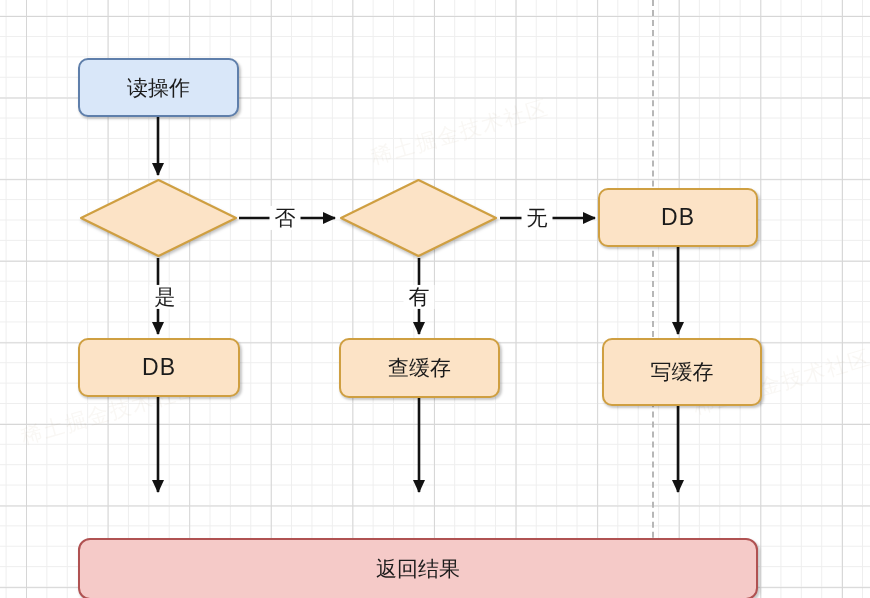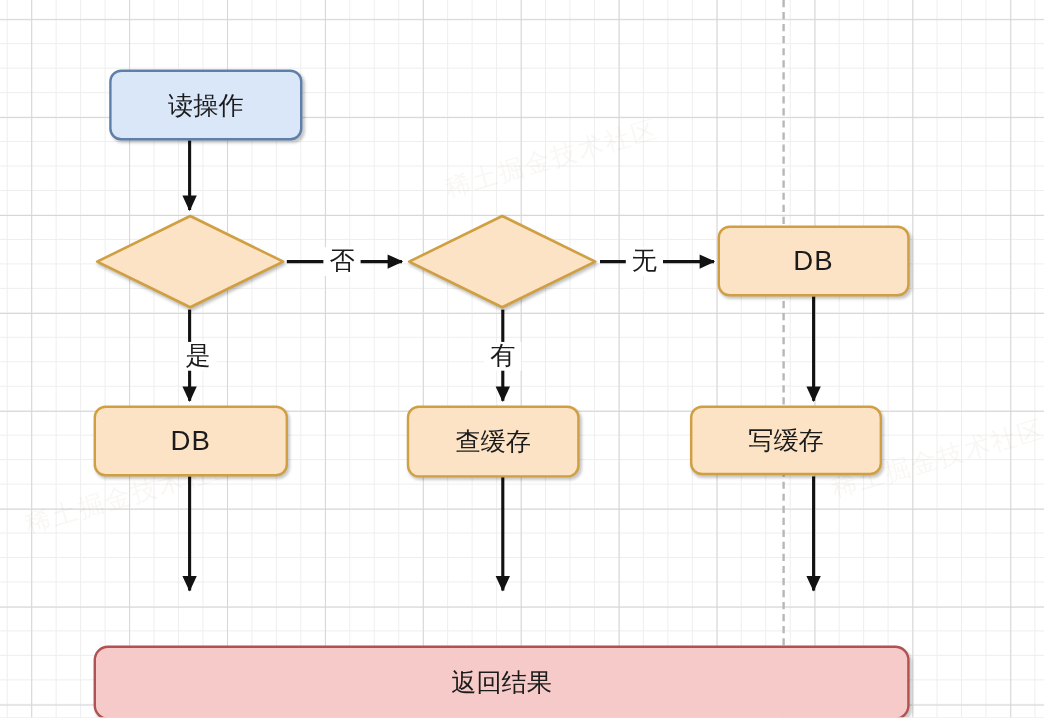--- a/index.html
+++ b/index.html
@@ -73,21 +73,21 @@
     <line x1="239" y1="218" x2="335" y2="218" stroke="#121212" stroke-width="2.6" marker-end="url(#arr)"></line>
     <line x1="500" y1="218" x2="595" y2="218" stroke="#121212" stroke-width="2.6" marker-end="url(#arr)"></line>
     <line x1="158" y1="258" x2="158" y2="334" stroke="#121212" stroke-width="2.6" marker-end="url(#arr)"></line>
     <line x1="419" y1="258" x2="419" y2="334" stroke="#121212" stroke-width="2.6" marker-end="url(#arr)"></line>
     <line x1="678" y1="247" x2="678" y2="334" stroke="#121212" stroke-width="2.6" marker-end="url(#arr)"></line>
     <line x1="158" y1="397" x2="158" y2="492" stroke="#121212" stroke-width="2.6" marker-end="url(#arr)"></line>
     <line x1="419" y1="397" x2="419" y2="492" stroke="#121212" stroke-width="2.6" marker-end="url(#arr)"></line>
     <line x1="678" y1="397" x2="678" y2="492" stroke="#121212" stroke-width="2.6" marker-end="url(#arr)"></line>
   </svg>
 
-  <div class="node node-blue" style="left:78px;top:58px;width:161px;height:59px;margin-left:13px;">
+  <div class="node node-blue" style="left:78px;top:58px;width:161px;height:59px;">
     <span>读操作</span>
   </div>
 
   <div class="diamond" style="left:78px;top:178px;width:161px;height:80px;">
     <svg width="161" height="80" viewBox="0 0 161 80">
       <polygon points="80.5,2 158,40 80.5,78 3,40" fill="var(--orange-fill)" stroke="var(--orange-stroke)" stroke-width="2.2" stroke-linejoin="round"></polygon>
     </svg>
   </div>
 
   <div class="diamond" style="left:338px;top:178px;width:161px;height:80px;">
@@ -97,25 +97,25 @@
   </div>
 
   <div class="node node-orange node-db" style="left:598px;top:188px;width:160px;height:59px;">
     <span>DB</span>
   </div>
 
   <div class="node node-orange node-db" style="left:78px;top:338px;width:162px;height:59px;">
     <span>DB</span>
   </div>
 
-  <div class="node node-orange" style="left:339px;top:338px;width:144px;height:60px;">
+  <div class="node node-orange" style="left:339px;top:338px;width:161px;height:60px;">
     <span>查缓存</span>
   </div>
 
-  <div class="node node-orange" style="left:575px;top:338px;width:160px;height:58px;">
+  <div class="node node-orange" style="left:602px;top:338px;width:160px;height:68px;">
     <span>写缓存</span>
   </div>
 
   <div class="node node-red" style="left:78px;top:496px;width:680px;height:62px;">
     <span>返回结果</span>
   </div>
 
   <span class="edge-label" style="left:285px;top:218px;">否</span>
   <span class="edge-label" style="left:537px;top:218px;">无</span>
   <span class="edge-label" style="left:165px;top:297px;">是</span>

